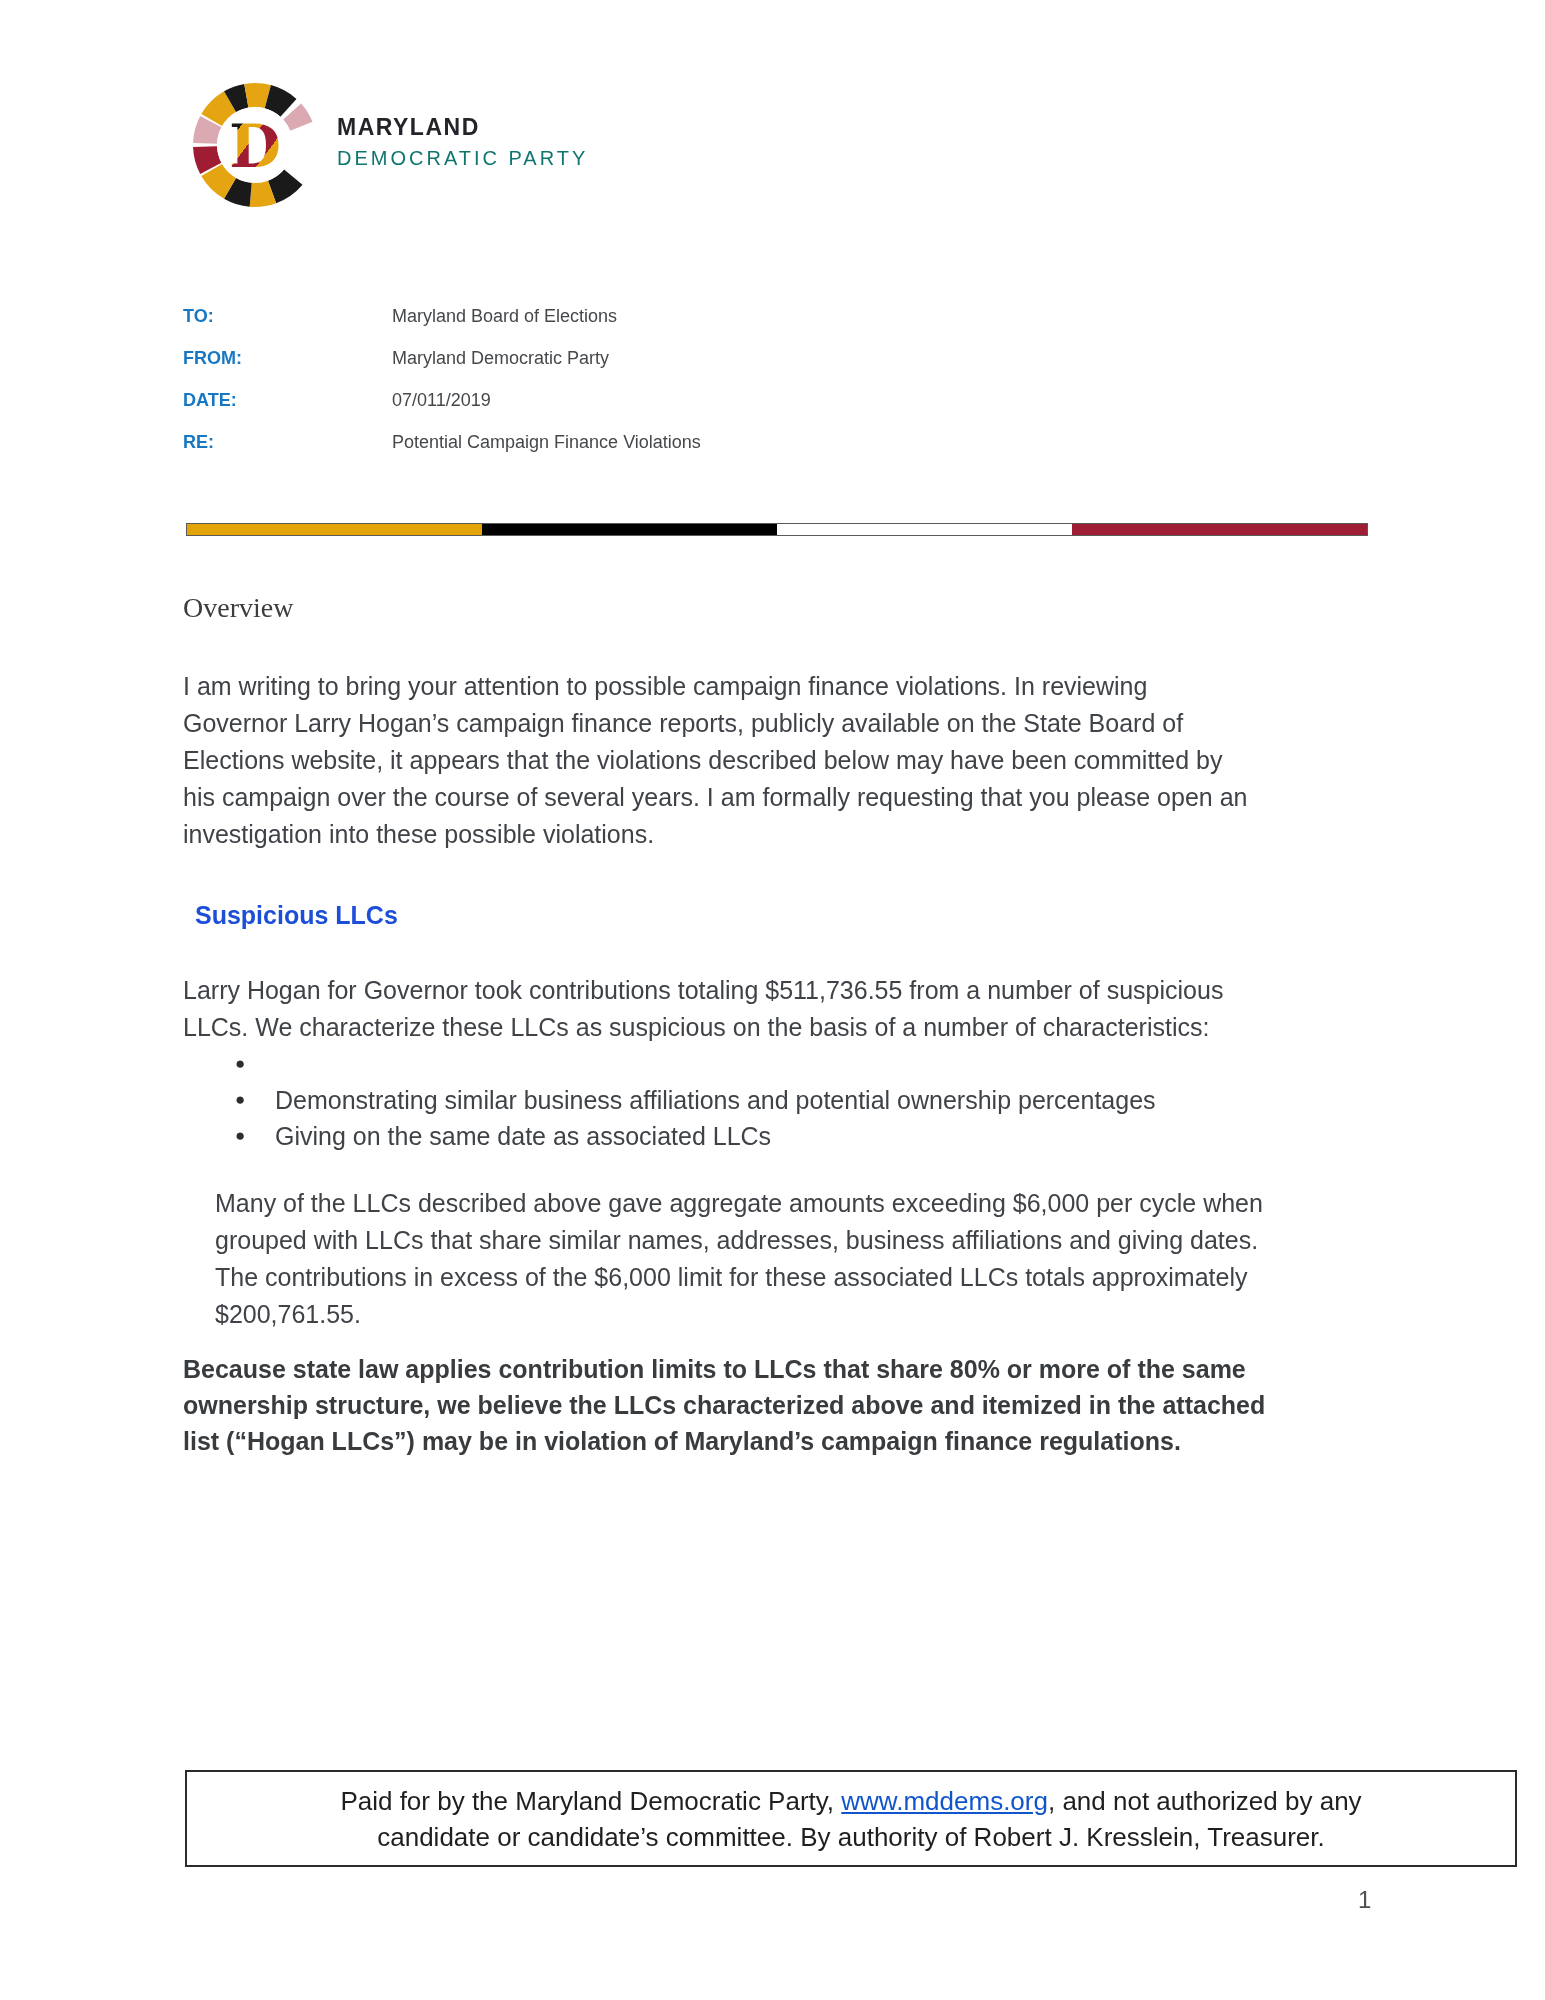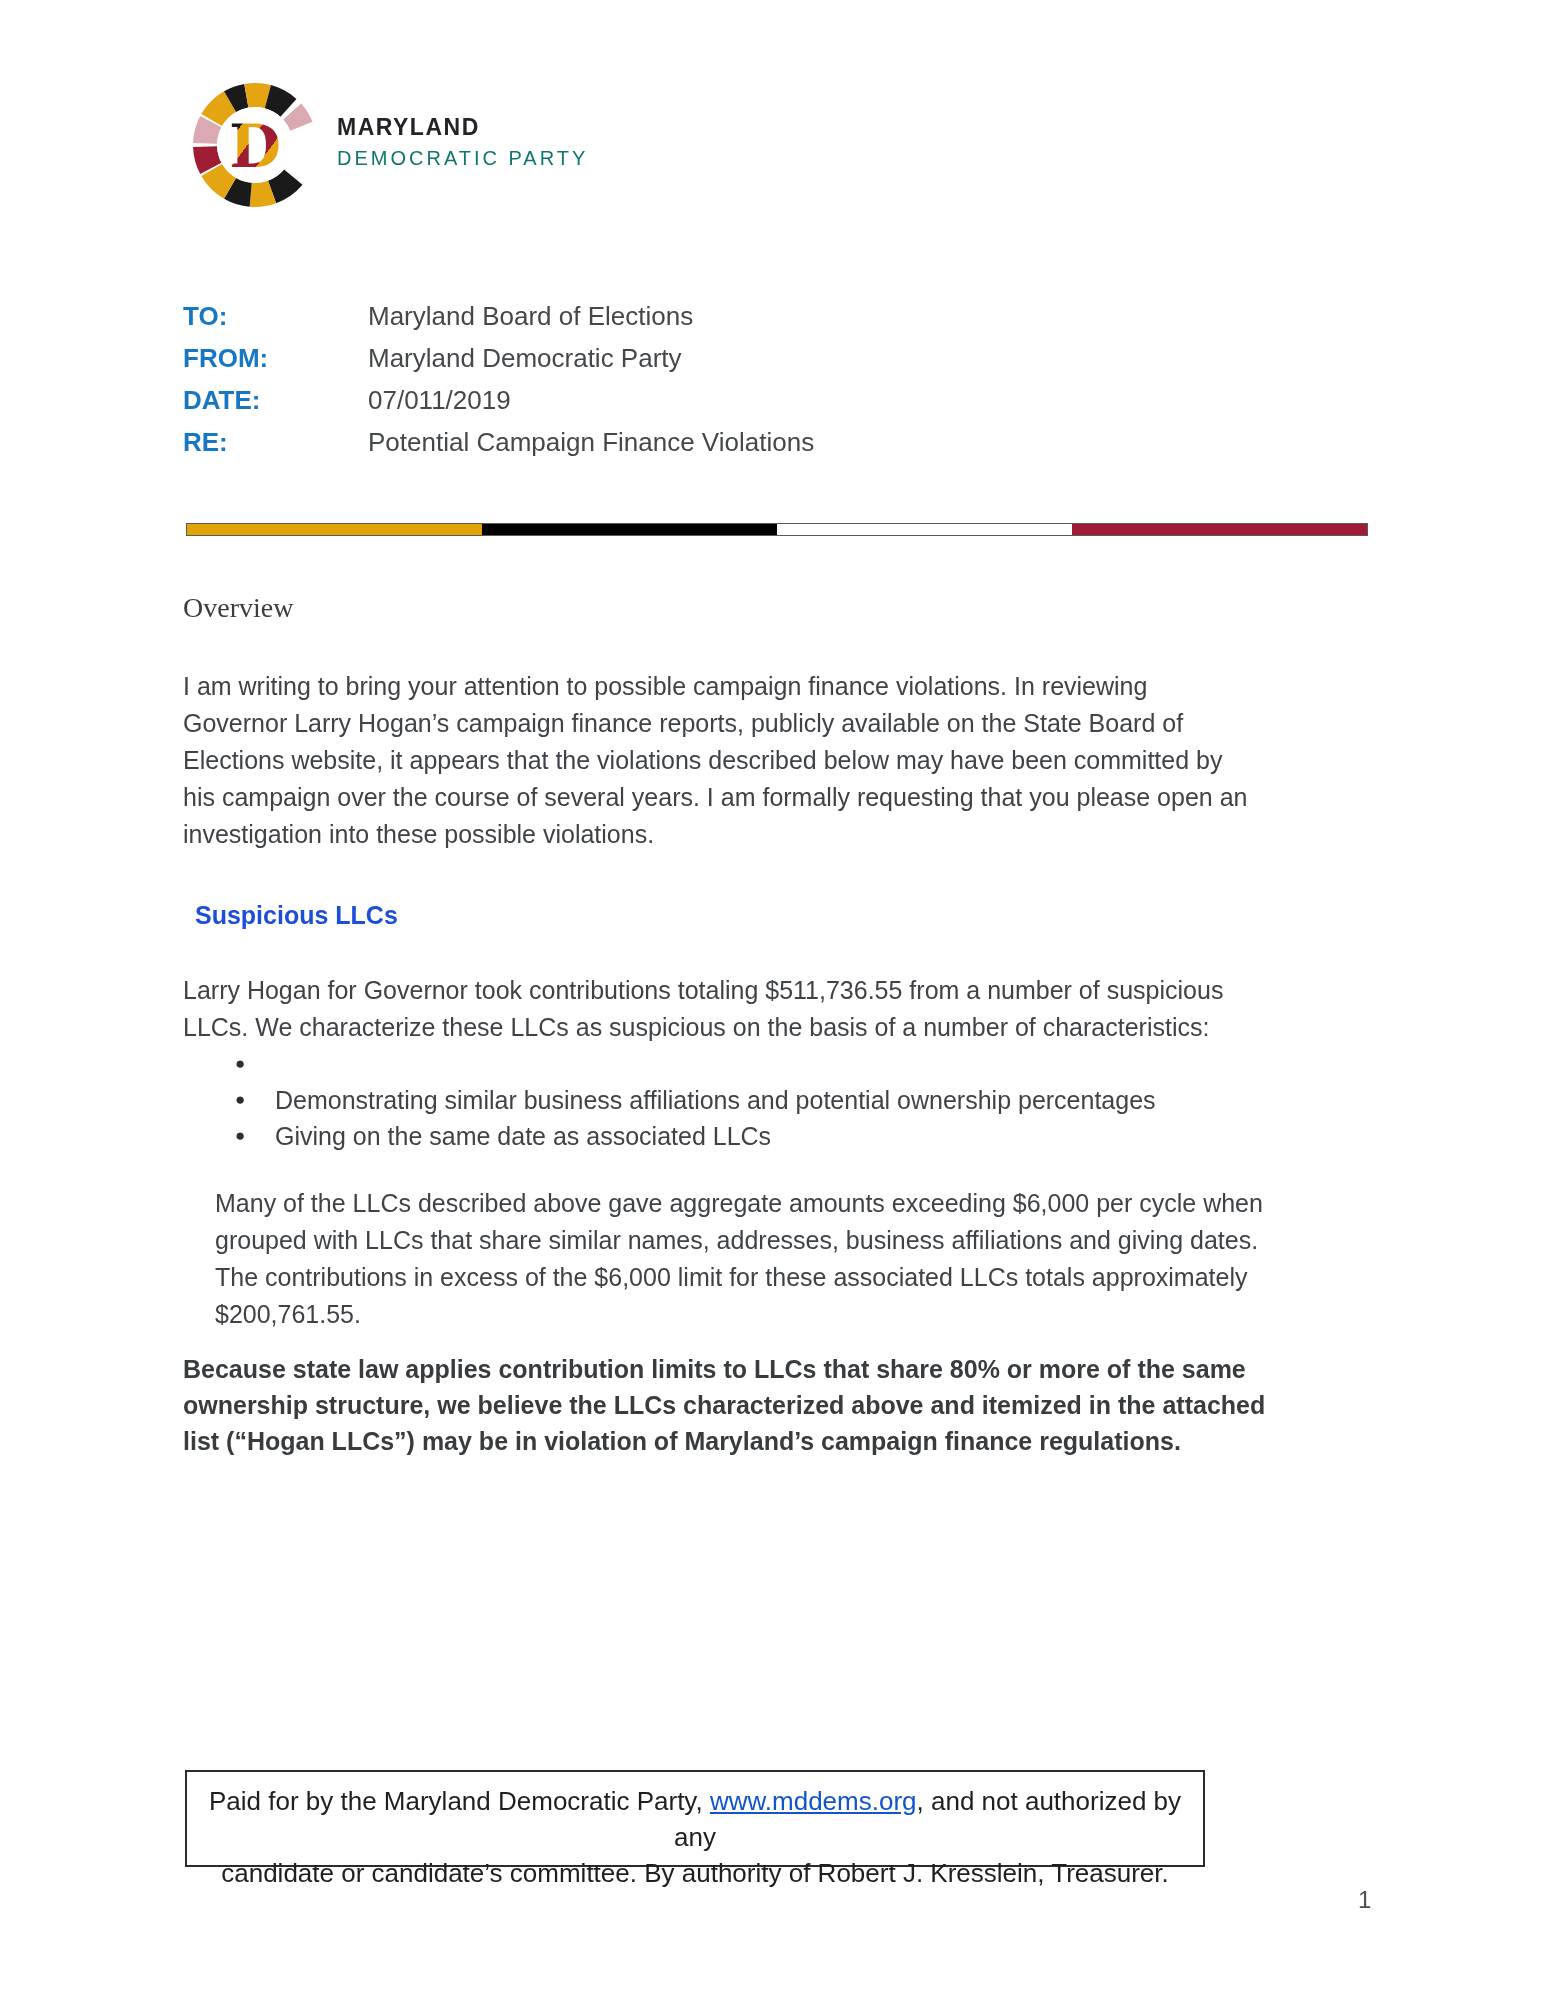--- a/index.html
+++ b/index.html
@@ -17,21 +17,21 @@
   .wordmark-title{
     font-size:23px;font-weight:700;letter-spacing:1.5px;
     color:#232329;line-height:1;
   }
   .wordmark-sub{
     margin-top:9px;font-size:20px;font-weight:400;letter-spacing:3px;
     color:#0f766e;line-height:1;
   }
   
   .memo{position:absolute;left:183px;top:295px;width:1180px;}
-  .memo-row{display:flex;height:42px;line-height:42px;font-size:26px;}
+  .memo-row{display:flex;height:42px;line-height:42px;font-size:18px;gap:24px;}
   .memo-label{width:185px;font-weight:700;color:#1777c2;}
   .memo-value{color:#45484b;text-align:right;}
   
   .bar{
     position:absolute;left:186px;top:523px;width:1180px;height:11px;
     display:flex;border:1px solid #5a5a5a;box-sizing:content-box;
   }
   .bar-seg{flex:1 1 25%;height:100%;}
   
   .h-serif{
@@ -53,21 +53,21 @@
     list-style:none;margin:0;padding:0;}
   .bullets li{display:flex;line-height:36px;font-size:25px;color:#3f4347;}
   .bullet-dot{
     width:40px;margin-left:52px;flex:0 0 auto;
     font-size:17px;color:#2d2d2d;
   }
   .p3{top:1185px;margin-left:32px;}
   .pbold{top:1351px;font-weight:700;color:#393c3f;line-height:36px;}
   
   .footer-box{
-    position:absolute;left:185px;top:1770px;width:1020px;height:97px;
+    position:absolute;left:185px;top:1770px;width:1332px;height:97px;
     border:2px solid #2b2b2b;box-sizing:border-box;
     text-align:center;font-size:26px;line-height:36px;color:#1f1f1f;
     padding-top:11px;white-space:pre-line;
   }
   .footer-link{color:#1155cc;text-decoration:underline;cursor:pointer;}
   .page-number{
     position:absolute;left:1358px;top:1886px;
     font-size:24px;color:#4f4f4f;
   }
 </style>

